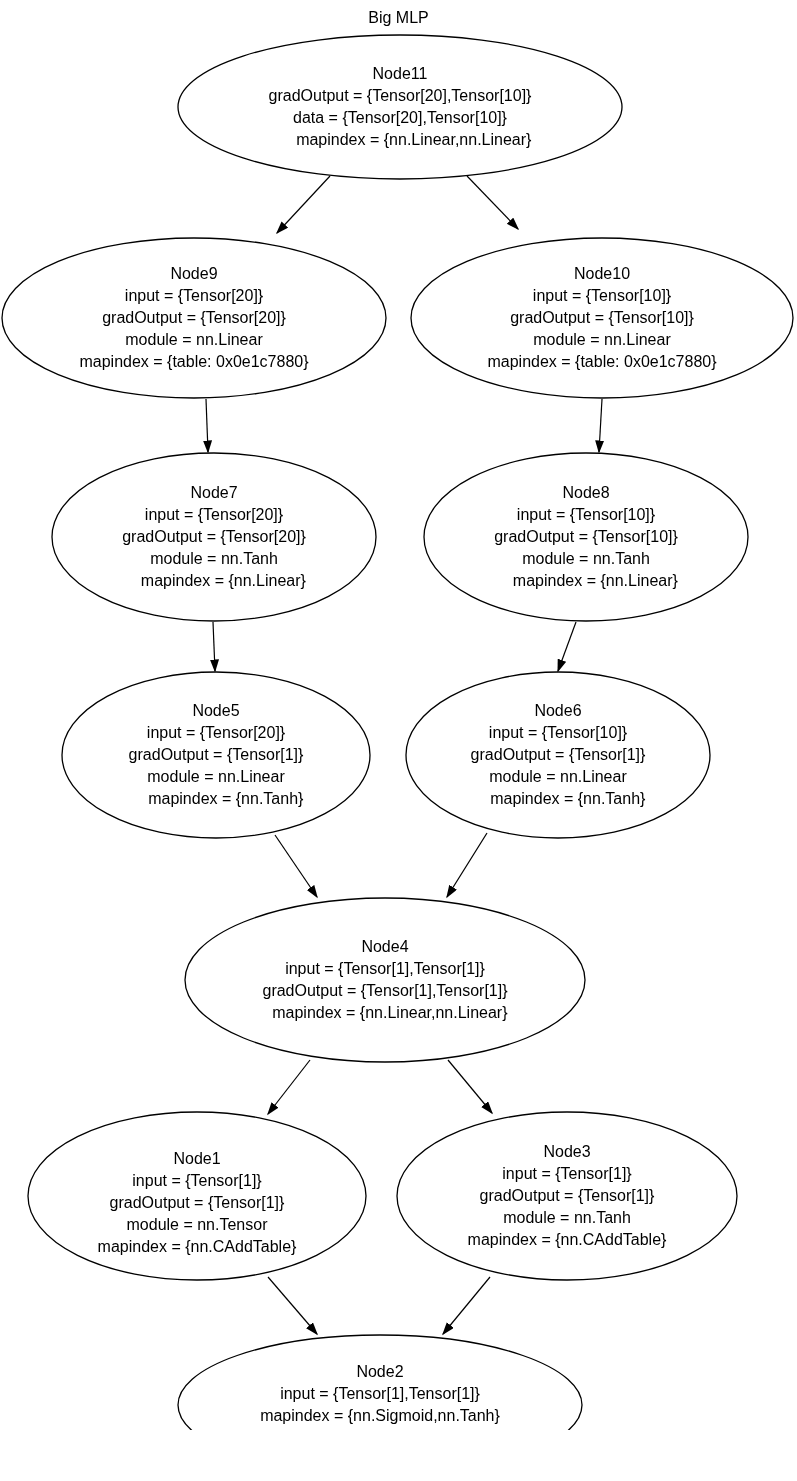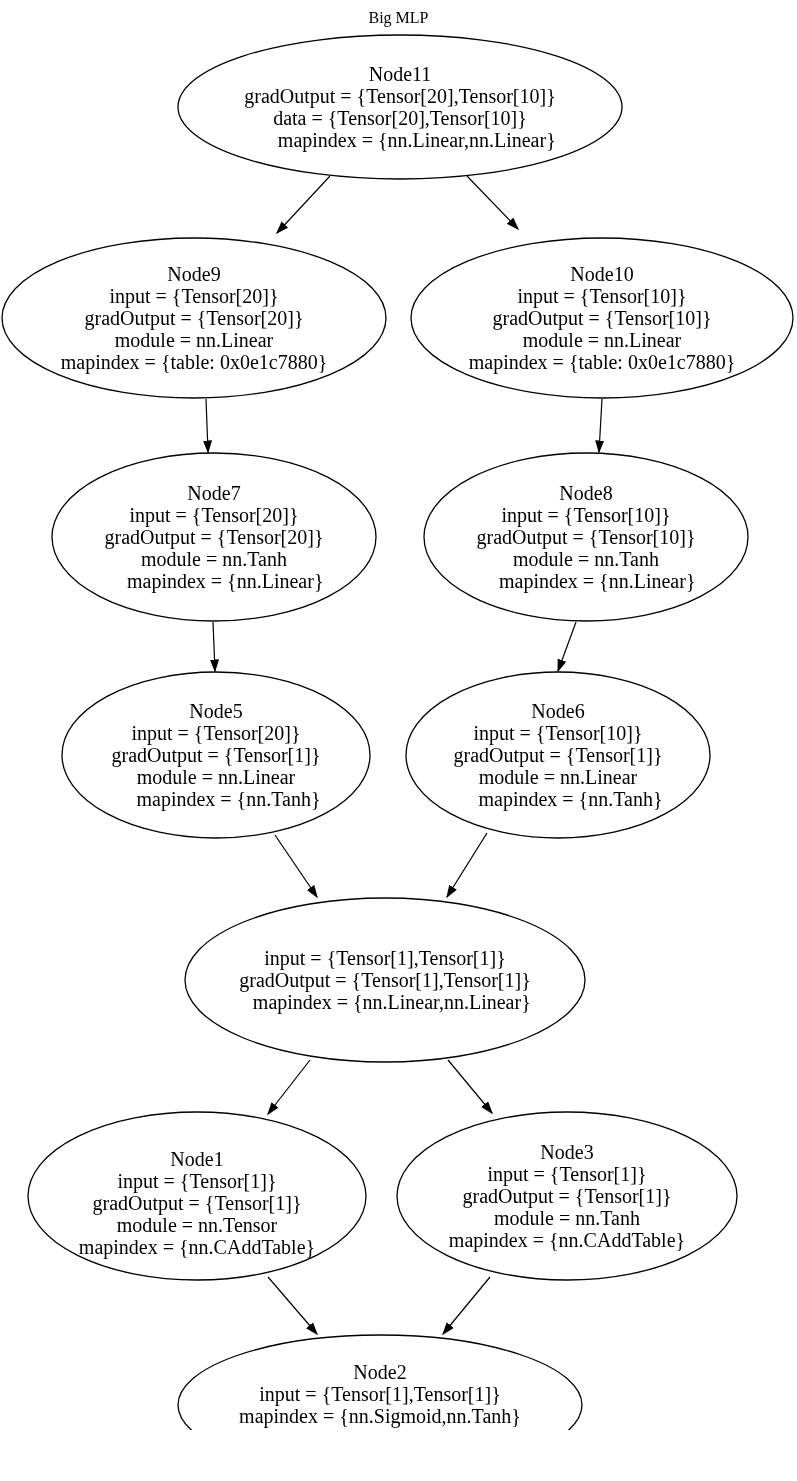--- a/index.html
+++ b/index.html
@@ -5,21 +5,21 @@
   html, body {
     margin: 0;
     padding: 0;
     background: #ffffff;
   }
   .canvas {
     position: relative;
     width: 797px;
     height: 1430px;
     background: var(--bg, #ffffff);
-    font-family: Liberation Serif, serif;
+    font-family: Liberation Sans, sans-serif;
     color: var(--text, #000000);
     overflow: hidden;
   }
   .graph-title {
     position: absolute;
     top: 8px;
     left: 0;
     width: 100%;
     text-align: center;
     font-size: 16px;
@@ -43,21 +43,21 @@
   }
   .arrow-head {
     fill: var(--stroke, #000000);
   }
   #labels, #labels div { pointer-events: none; }
   .node-label {
     position: absolute;
     transform: translate(-50%, -50%);
     width: max-content;
     white-space: nowrap;
-    font-size: 20px;
+    font-size: 16px;
     line-height: 22px;
     text-align: left;
   }
   .nl-title { text-align: center; }
   .nl-line  { text-align: center; }
   .nl-last  { text-align: right; }
 </style>
 </head>
 <body>
 
@@ -136,20 +136,21 @@
         <div class="nl-line nl-last">mapindex = {nn.Tanh}</div>
       </div>
       <div class="node-label" style="left: 558px; top: 755px;">
         <div class="nl-title">Node6</div>
         <div class="nl-line">input = {Tensor[10]}</div>
         <div class="nl-line">gradOutput = {Tensor[1]}</div>
         <div class="nl-line">module = nn.Linear</div>
         <div class="nl-line nl-last">mapindex = {nn.Tanh}</div>
       </div>
       <div class="node-label" style="left: 385px; top: 980px;">
+        <div class="nl-title">Node4</div>
         <div class="nl-line">input = {Tensor[1],Tensor[1]}</div>
         <div class="nl-line">gradOutput = {Tensor[1],Tensor[1]}</div>
         <div class="nl-line nl-last">mapindex = {nn.Linear,nn.Linear}</div>
       </div>
       <div class="node-label" style="left: 197px; top: 1196px; margin-top: 7px;">
         <div class="nl-title">Node1</div>
         <div class="nl-line">input = {Tensor[1]}</div>
         <div class="nl-line">gradOutput = {Tensor[1]}</div>
         <div class="nl-line">module = nn.Tensor</div>
         <div class="nl-line nl-last">mapindex = {nn.CAddTable}</div>

